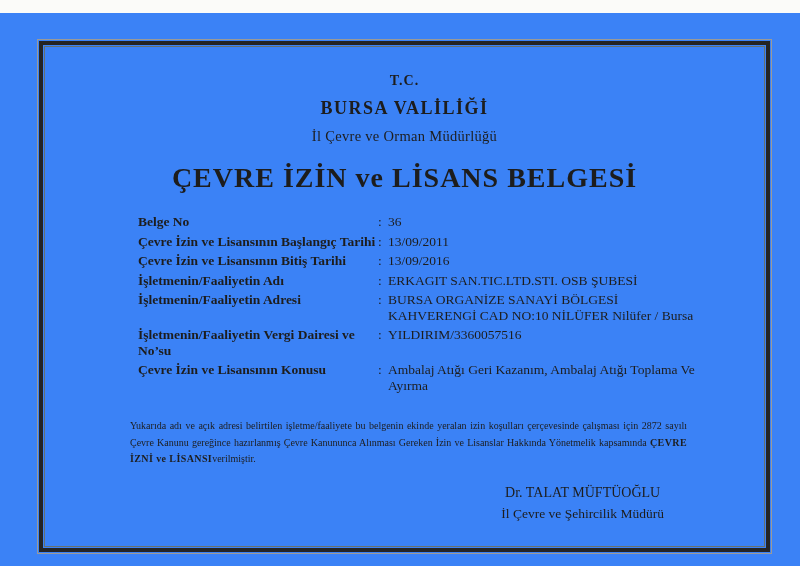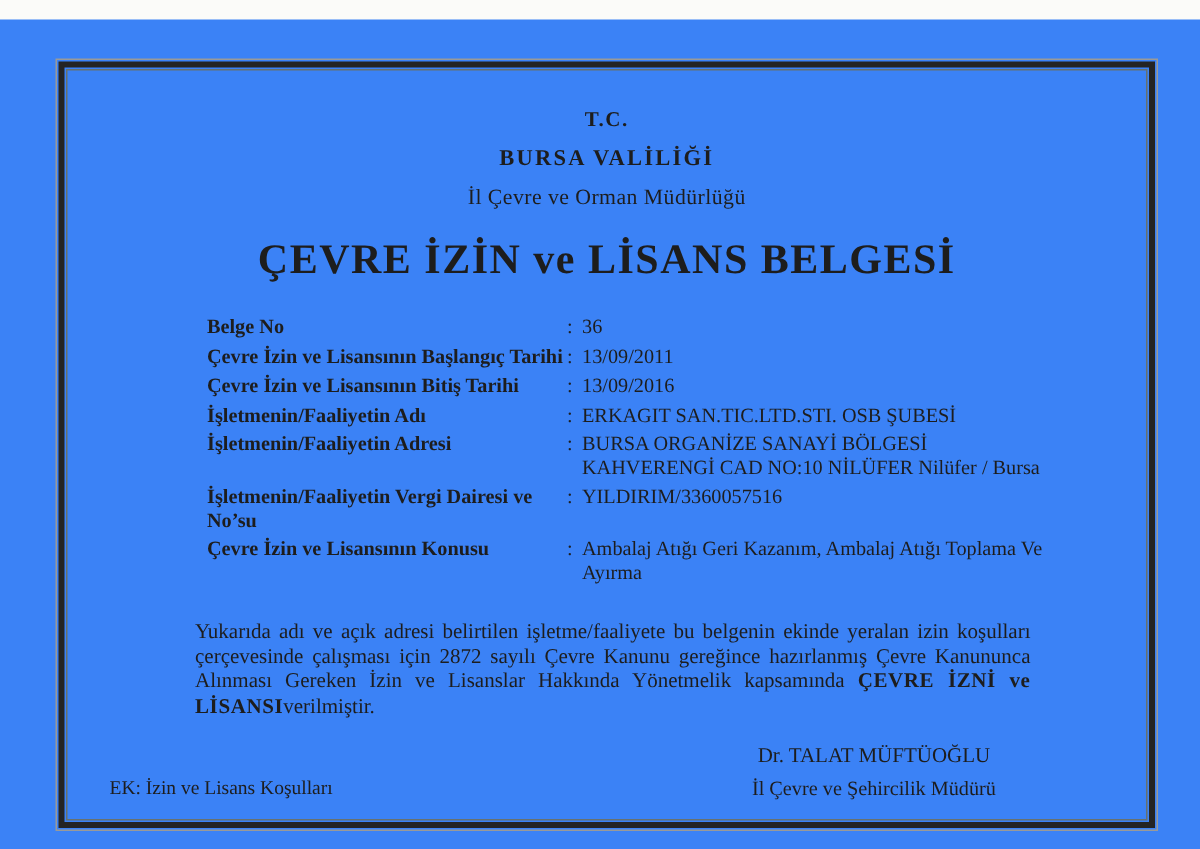--- a/index.html
+++ b/index.html
@@ -33,21 +33,21 @@
     left: 1px; top: 1px; right: 1px; bottom: 1px;
     border: 1px solid #67716f;
   }
   .content {
     position: relative;
     width: 100%; height: 100%;
     padding-top: 26px;
   }
   .doc-header { text-align: center; }
   .hdr-line1 { font-weight: bold; font-size: 14px; letter-spacing: 1px; }
-  .hdr-line2 { font-weight: bold; font-size: 15px; letter-spacing: 1.5px; margin-top: 9px; }
+  .hdr-line2 { font-weight: bold; font-size: 18px; letter-spacing: 1.5px; margin-top: 9px; }
   .hdr-line3 { font-weight: normal; font-size: 14.5px; letter-spacing: 0.3px; margin-top: 9px; }
   .doc-title {
     text-align: center;
     font-weight: bold;
     font-size: 28px;
     letter-spacing: 1px;
     margin-top: 17px;
   }
   .fields {
     margin: 20px 0 0 93px;
@@ -67,21 +67,21 @@
   .field-colon {
     flex: 0 0 10px;
     width: 10px;
   }
   .field-value {
     max-width: 312px;
   }
   .paragraph {
     margin: 25px 0 0 85px;
     width: 557px;
-    font-size: 14px;
+    font-size: 10px;
     line-height: 16.5px;
     text-align: justify;
   }
   .paragraph .bold-clause { font-weight: bold; letter-spacing: 0.4px; }
   .validity-line {
     margin: 8px 0 0 85px;
     width: 557px;
     font-size: 13.5px;
   }
   .signature-block {
@@ -159,19 +159,18 @@
           <div class="paragraph"><span>Yukarıda adı ve açık adresi belirtilen işletme/faaliyete bu belgenin ekinde yeralan izin koşulları çerçevesinde çalışması için 2872 sayılı Çevre Kanunu gereğince hazırlanmış Çevre Kanununca Alınması Gereken İzin ve Lisanslar Hakkında Yönetmelik kapsamında </span><span class="bold-clause">ÇEVRE İZNİ ve LİSANSI</span><span>verilmiştir.</span></div>
 
 
           <div class="signature-block">
             <div class="signature-inner">
               <div class="signature-name">Dr. TALAT MÜFTÜOĞLU</div>
               <div class="signature-title">İl Çevre ve Şehircilik Müdürü</div>
             </div>
           </div>
 
-          <div class="footer-note">EK: İzin ve Lisans Koşulları</div>
 
         </div>
       </div>
     </div>
   </div>
 </div>
 
 </body></html>

